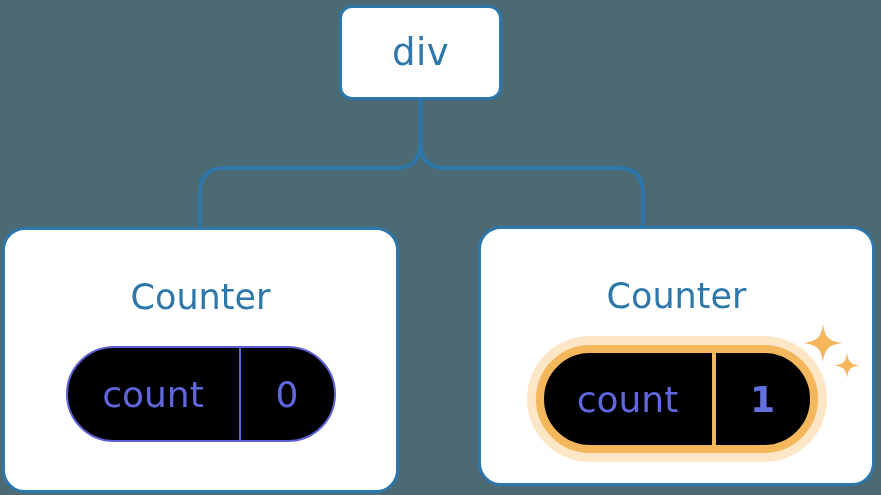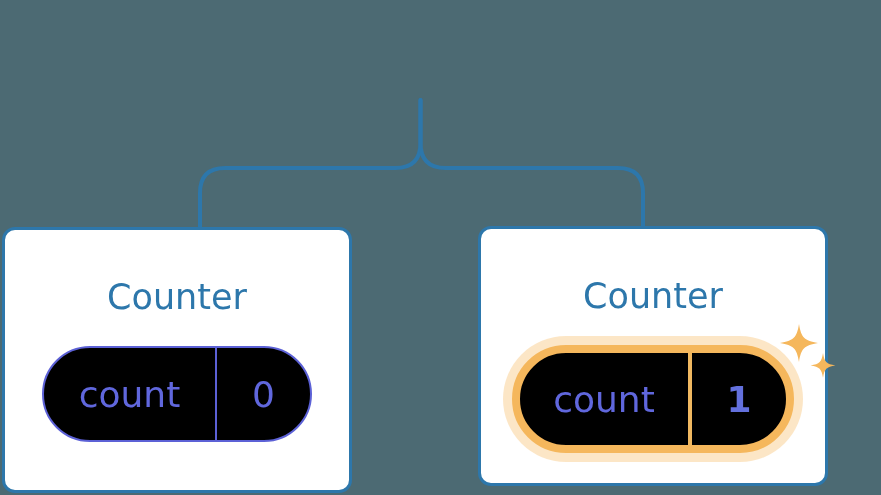--- a/index.html
+++ b/index.html
@@ -50,24 +50,25 @@
     align-items: center;
     justify-content: center;
   }
   .node-root .node-title {
     font-size: 37px;
     letter-spacing: 0.5px;
   }
 
   
   .node-child {
-    width: 350px;
+    width: 397px;
     display: flex;
     flex-direction: column;
     align-items: center;
+    border-radius: 23px;
   }
   .node-left {
     left: 2px;
     top: 227px;
     height: 266px;
   }
   .node-right {
     left: 478px;
     top: 226px;
     height: 260px;
@@ -166,20 +167,23 @@
              L225 168
              Q200 168 200 193
              L200 227" stroke="#2d77ab" stroke-width="4" fill="none" stroke-linecap="round" stroke-linejoin="round"></path>
     <path d="M420.5 100 L420.5 143
              Q420.5 168 445.5 168
              L618 168
              Q643 168 643 193
              L643 226" stroke="#2d77ab" stroke-width="4" fill="none" stroke-linecap="round" stroke-linejoin="round"></path>
   </svg>
 
+  <div class="node node-root">
+    <span class="node-title">div</span>
+  </div>
 
   <div class="node node-child node-left">
     <span class="node-title">Counter</span>
     <div class="pill-wrap">
       <div class="pill pill-plain">
         <div class="pill-key">count</div>
         <div class="pill-val">0</div>
       </div>
     </div>
   </div>

